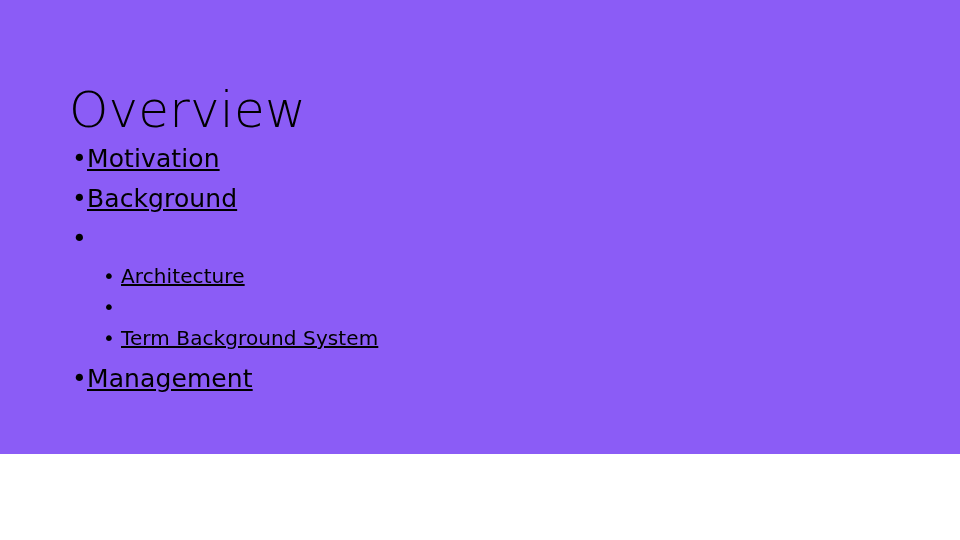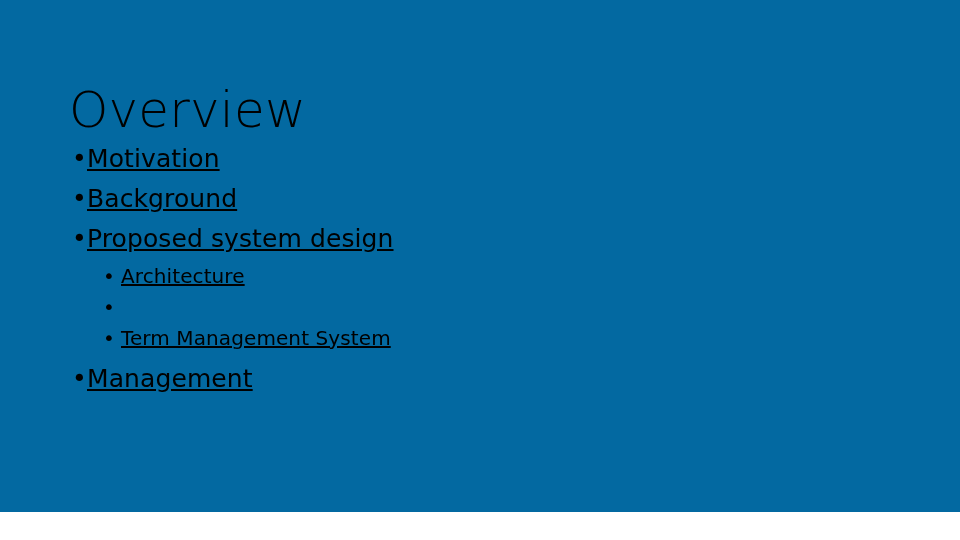--- a/index.html
+++ b/index.html
@@ -12,22 +12,22 @@
     height: 540px;
     background: #ffffff;
     font-family: "DejaVu Sans", sans-serif;
     color: #000000;
     overflow: hidden;
   }
 
   .slide {
     position: relative;
     width: 960px;
-    height: 512px;
-    background: #0369a1;
+    height: 454px;
+    background: #8b5cf6;
   }
 
   
   .slide-title {
     position: absolute;
     left: 69px;
     top: 50px;
     font-size: 50px;
     font-weight: 300;
     line-height: 1.05;
@@ -113,37 +113,36 @@
       <span class="outline-label">Motivation</span>
     </div>
 
     <div class="outline-item level-1">
       <span class="bullet-marker">•</span>
       <span class="outline-label">Background</span>
     </div>
 
     <div class="outline-item level-1">
       <span class="bullet-marker">•</span>
-      <span class="outline-label">Proposed system design</span>
     </div>
 
     <div class="sub-group">
 
       <div class="outline-item level-2">
         <span class="bullet-marker">•</span>
         <span class="outline-label">Architecture</span>
       </div>
 
       <div class="outline-item level-2">
         <span class="bullet-marker">•</span>
       </div>
 
       <div class="outline-item level-2">
         <span class="bullet-marker">•</span>
-        <span class="outline-label">Term Management System</span>
+        <span class="outline-label">Term Background System</span>
       </div>
 
     </div>
 
     <div class="outline-item level-1">
       <span class="bullet-marker">•</span>
       <span class="outline-label">Management</span>
     </div>
 
   </div>

